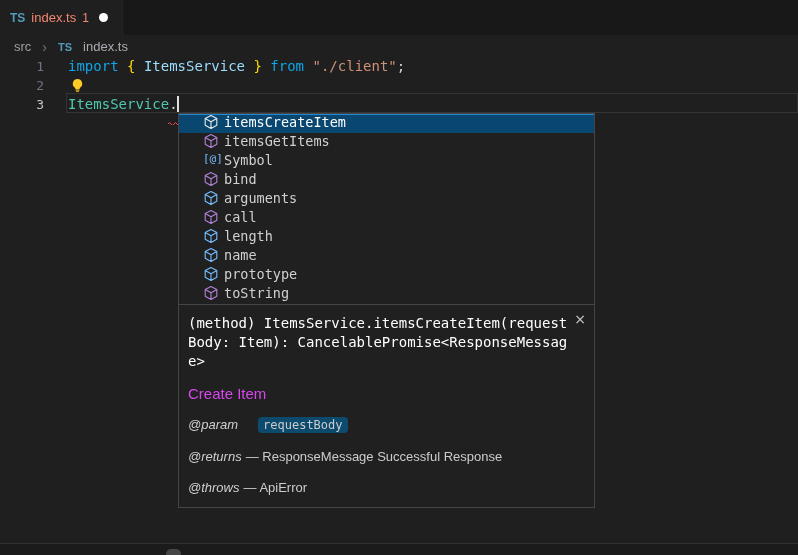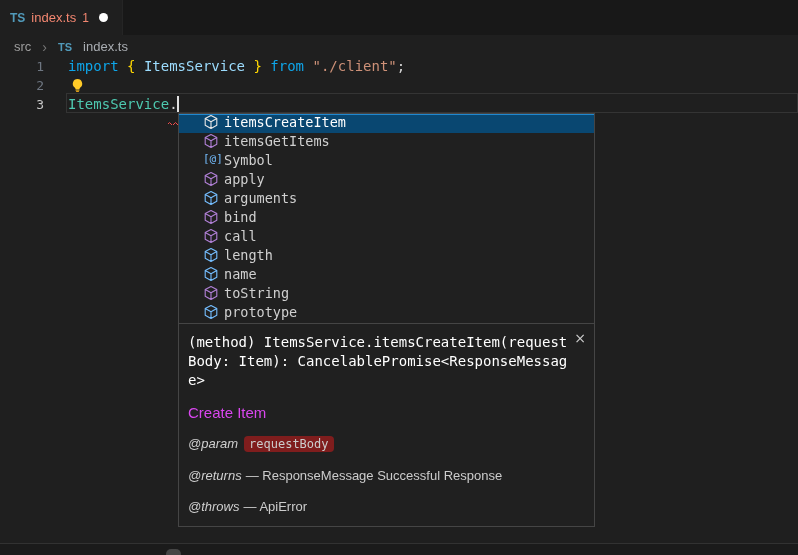--- a/index.html
+++ b/index.html
@@ -55,22 +55,22 @@
   
   .sg-docs{ position:relative; border-top:1px solid #454545; padding:9px 10px 11px 9px; color:#c5c5c5; }
   .sig{ font-family:"DejaVu Sans Mono", monospace; font-size:14px; line-height:19px;
         width:45ch; word-break:break-all; white-space:pre-wrap; color:#ffffff; }
   .docs-close{ position:absolute; right:8px; top:6px; font-size:14px; color:#cccccc; cursor:pointer;
                font-family:"DejaVu Sans", sans-serif; }
   .summary{ font-size:15px; color:#d946ef; margin-top:14px; line-height:17px; }
   .tag{ margin-top:14px; font-size:13px; line-height:17px; color:#cccccc; }
   .tag em{ font-style:italic; color:#d0d0d0; }
   .tag .tag-text{ margin-left:4px; }
-  .tag code{ font-family:"DejaVu Sans Mono", monospace; font-size:12px; background:#7f1d1d;
-             padding:1px 5px; border-radius:4px; margin-left:6px; color:#cccccc;text-align:center; }
+  .tag code{ font-family:"DejaVu Sans Mono", monospace; font-size:12px; background:#0c4a6e;
+             padding:1px 5px; border-radius:4px; margin-left:20px; color:#cccccc;text-align:center; }
 
   
   .bottom-divider{ position:absolute; left:0; top:543px; width:798px; height:1px; background:#323232; }
   .bottom-strip{ position:absolute; left:0; top:544px; width:798px; height:11px; background:#1b1b1b; }
   .grip-dot{ position:absolute; left:166px; top:5px; width:15px; height:10px; border-radius:7px; background:#454545; }
 </style>
 </head>
 <body>
 
 <div class="screen">
@@ -137,70 +137,63 @@
       <div class="sg-row kind-misc">
 
         <span class="misc-glyph">[@]</span>
         <span class="lbl">Symbol</span>
       </div>
       <div class="sg-row kind-method">
         <svg class="cube" width="16" height="16" viewBox="0 0 16 16">
             <path fill="none" stroke="currentColor" stroke-width="1.1" stroke-linejoin="round" d="M8 1.5 13.8 4.5 13.8 11.2 8 14.5 2.2 11.2 2.2 4.5Z M2.2 4.5 8 7.7 13.8 4.5 M8 7.7 8 14.5"></path>
           </svg>
 
-        <span class="lbl">apply</span>
+        <span class="lbl">bind</span>
       </div>
       <div class="sg-row kind-field">
         <svg class="cube" width="16" height="16" viewBox="0 0 16 16">
             <path fill="none" stroke="currentColor" stroke-width="1.1" stroke-linejoin="round" d="M8 1.5 13.8 4.5 13.8 11.2 8 14.5 2.2 11.2 2.2 4.5Z M2.2 4.5 8 7.7 13.8 4.5 M8 7.7 8 14.5"></path>
           </svg>
 
         <span class="lbl">arguments</span>
       </div>
       <div class="sg-row kind-method">
         <svg class="cube" width="16" height="16" viewBox="0 0 16 16">
             <path fill="none" stroke="currentColor" stroke-width="1.1" stroke-linejoin="round" d="M8 1.5 13.8 4.5 13.8 11.2 8 14.5 2.2 11.2 2.2 4.5Z M2.2 4.5 8 7.7 13.8 4.5 M8 7.7 8 14.5"></path>
           </svg>
 
-        <span class="lbl">bind</span>
-      </div>
-      <div class="sg-row kind-method">
-        <svg class="cube" width="16" height="16" viewBox="0 0 16 16">
-            <path fill="none" stroke="currentColor" stroke-width="1.1" stroke-linejoin="round" d="M8 1.5 13.8 4.5 13.8 11.2 8 14.5 2.2 11.2 2.2 4.5Z M2.2 4.5 8 7.7 13.8 4.5 M8 7.7 8 14.5"></path>
-          </svg>
-
         <span class="lbl">call</span>
       </div>
       <div class="sg-row kind-field">
         <svg class="cube" width="16" height="16" viewBox="0 0 16 16">
             <path fill="none" stroke="currentColor" stroke-width="1.1" stroke-linejoin="round" d="M8 1.5 13.8 4.5 13.8 11.2 8 14.5 2.2 11.2 2.2 4.5Z M2.2 4.5 8 7.7 13.8 4.5 M8 7.7 8 14.5"></path>
           </svg>
 
         <span class="lbl">length</span>
       </div>
       <div class="sg-row kind-field">
         <svg class="cube" width="16" height="16" viewBox="0 0 16 16">
             <path fill="none" stroke="currentColor" stroke-width="1.1" stroke-linejoin="round" d="M8 1.5 13.8 4.5 13.8 11.2 8 14.5 2.2 11.2 2.2 4.5Z M2.2 4.5 8 7.7 13.8 4.5 M8 7.7 8 14.5"></path>
           </svg>
 
         <span class="lbl">name</span>
       </div>
+      <div class="sg-row kind-field">
+        <svg class="cube" width="16" height="16" viewBox="0 0 16 16">
+            <path fill="none" stroke="currentColor" stroke-width="1.1" stroke-linejoin="round" d="M8 1.5 13.8 4.5 13.8 11.2 8 14.5 2.2 11.2 2.2 4.5Z M2.2 4.5 8 7.7 13.8 4.5 M8 7.7 8 14.5"></path>
+          </svg>
+
+        <span class="lbl">prototype</span>
+      </div>
       <div class="sg-row kind-method">
         <svg class="cube" width="16" height="16" viewBox="0 0 16 16">
             <path fill="none" stroke="currentColor" stroke-width="1.1" stroke-linejoin="round" d="M8 1.5 13.8 4.5 13.8 11.2 8 14.5 2.2 11.2 2.2 4.5Z M2.2 4.5 8 7.7 13.8 4.5 M8 7.7 8 14.5"></path>
           </svg>
 
         <span class="lbl">toString</span>
-      </div>
-      <div class="sg-row kind-field">
-        <svg class="cube" width="16" height="16" viewBox="0 0 16 16">
-            <path fill="none" stroke="currentColor" stroke-width="1.1" stroke-linejoin="round" d="M8 1.5 13.8 4.5 13.8 11.2 8 14.5 2.2 11.2 2.2 4.5Z M2.2 4.5 8 7.7 13.8 4.5 M8 7.7 8 14.5"></path>
-          </svg>
-
-        <span class="lbl">prototype</span>
       </div>
     </div>
 
     <div class="sg-docs">
       <div class="docs-close">×</div>
       <div class="sig">(method) ItemsService.itemsCreateItem(requestBody: Item): CancelablePromise&lt;ResponseMessage&gt;</div>
       <p class="summary">Create Item</p>
       <p class="tag"><em>@param</em><code>requestBody</code></p>
       <p class="tag"><em>@returns</em><span class="tag-text">— ResponseMessage Successful Response</span></p>
       <p class="tag"><em>@throws</em><span class="tag-text">— ApiError</span></p>

